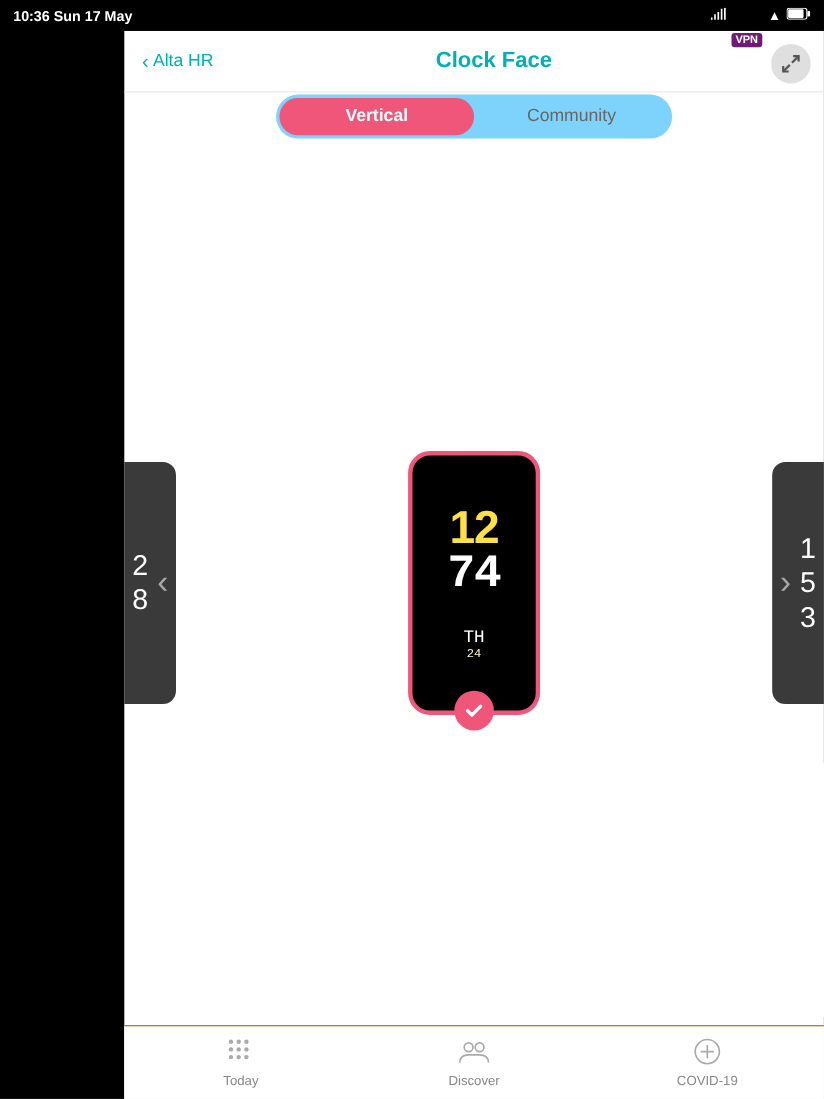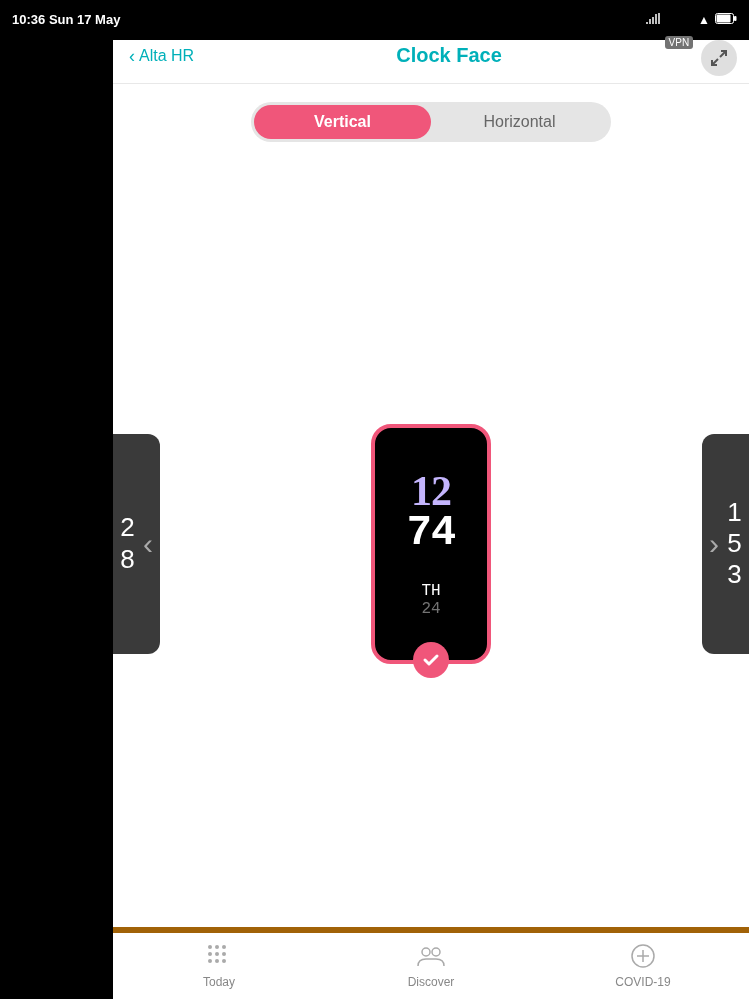--- a/index.html
+++ b/index.html
@@ -9,23 +9,24 @@
       background: #000;
       font-family: -apple-system, BlinkMacSystemFont, 'Helvetica Neue', sans-serif;
       overflow: hidden;
       position: relative;
     }
 
     
     .status-bar {
       position: absolute;
       top: 0; left: 0; right: 0;
-      height: 40px;
+      height: 28px;
       background: #000;
       display: flex;
+      align-items: center;
       justify-content: space-between;
       padding: 12px 12px;
       z-index: 10;
     }
     .status-left {
       color: #fff;
       font-size: 13px;
       font-weight: 600;
     }
     .status-right {
@@ -99,23 +100,23 @@
       width: 18px;
       height: 18px;
       stroke: #444;
       fill: none;
       stroke-width: 2;
     }
 
     
     .segment-control {
       display: flex;
-      margin: 18px auto;
+      margin: 2px auto;
       width: 360px;
-      background: #e5e5e5;
+      background: #7dd3fc;
       border-radius: 30px;
       padding: 3px;
       position: relative;
     }
     .segment-btn {
       flex: 1;
       text-align: center;
       padding: 8px 0;
       border-radius: 26px;
       font-size: 16px;
@@ -193,44 +194,44 @@
       border-radius: 20px;
       border: 4px solid #f0567a;
       display: flex;
       flex-direction: column;
       align-items: center;
       justify-content: center;
       position: relative;
       z-index: 2;
     }
     .watch-time-hours {
-      color: #c4b5fd;
+      color: #fde047;
       font-size: 42px;
       font-weight: 700;
       line-height: 1;
       letter-spacing: -1px;
-      font-family: Liberation Serif, serif;
+      font-family: Liberation Sans, sans-serif;
     }
     .watch-time-minutes {
       color: #fff;
       font-size: 42px;
       font-weight: 700;
       line-height: 1;
       letter-spacing: -1px;
       font-family: 'Courier New', monospace;
     }
     .watch-day {
       color: #fff;
       font-size: 16px;
       margin-top: 28px;
       font-family: 'Courier New', monospace;
     }
     .watch-date {
-      color: #737373;
-      font-size: 16px;
+      color: #fef9c3;
+      font-size: 11px;
       font-family: 'Courier New', monospace;
     }
 
     
     .check-btn {
       position: absolute;
       bottom: -18px;
       left: 50%;
       transform: translateX(-50%);
       width: 36px;
@@ -247,21 +248,21 @@
       width: 18px;
       height: 18px;
       stroke: #fff;
       fill: none;
       stroke-width: 3;
     }
 
     
     .tab-bar {
       display: flex;
-      border-top: 6px solid #a16207;
+      border-top: 1px solid #a16207;
       padding: 8px 0 10px;
       background: #fff;
     }
     .tab-item {
       flex: 1;
       display: flex;
       flex-direction: column;
       align-items: center;
       gap: 4px;
       cursor: pointer;
@@ -284,21 +285,21 @@
 <div class="status-bar">
   <div class="status-left">
     <span>10:36</span>&nbsp;<span>Sun 17 May</span>
   </div>
   <div class="status-right">
     <span>
       <svg width="14" height="12" viewBox="0 0 14 12" fill="white">
           <path d="M1 9 L1 11 M4 6 L4 11 M7 4 L7 11 M10 1 L10 11 M13 0 L13 11" stroke="white" stroke-width="1.5"></path>
         </svg>
     </span>
-    <span style="background:#737373;color:#fff;border-radius:3px;padding:1px 4px;font-size:10px;font-weight:400;margin-top:45px;">VPN</span>
+    <span style="background:#701a75;color:#fff;border-radius:3px;padding:1px 4px;font-size:10px;font-weight:700;margin-top:45px;">VPN</span>
     <span>▲</span>
     <span>
       <svg width="22" height="11" viewBox="0 0 22 11" fill="none">
         <rect x="0.5" y="0.5" width="18" height="10" rx="2" stroke="white" stroke-width="1"></rect>
         <rect x="1.5" y="1.5" width="14" height="8" rx="1" fill="white"></rect>
         <rect x="19" y="3" width="2.5" height="5" rx="1" fill="white"></rect>
       </svg>
     </span>
   </div>
 </div>
@@ -317,21 +318,21 @@
   <div class="header">
     <div class="back-btn">
       <span class="back-chevron">‹</span>
       <span>Alta HR</span>
     </div>
     <span class="page-title">Clock Face</span>
   </div>
 
   <div class="segment-control">
     <div class="segment-btn active">Vertical</div>
-    <div class="segment-btn inactive">Horizontal</div>
+    <div class="segment-btn inactive">Community</div>
   </div>
 
   <div class="clock-area">
 
     <div class="side-panel left">
       <div class="side-panel-text">2<br>8</div>
     </div>
 
     <div class="nav-arrow left">
       <span>‹</span>

